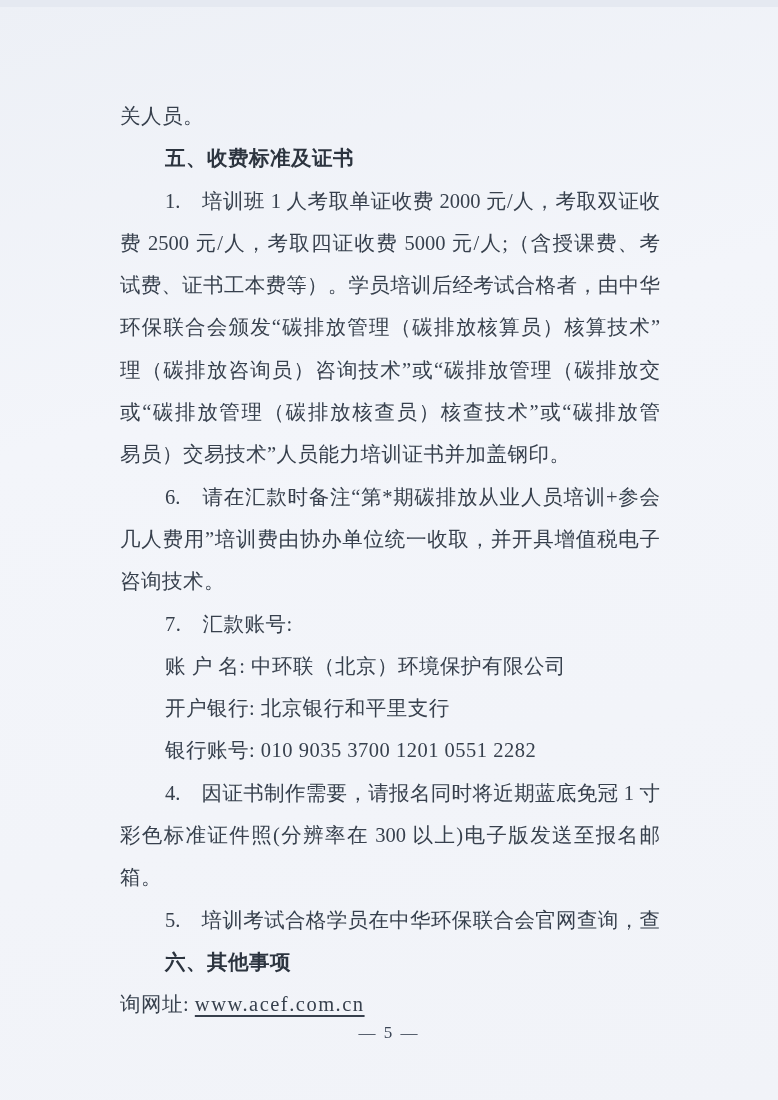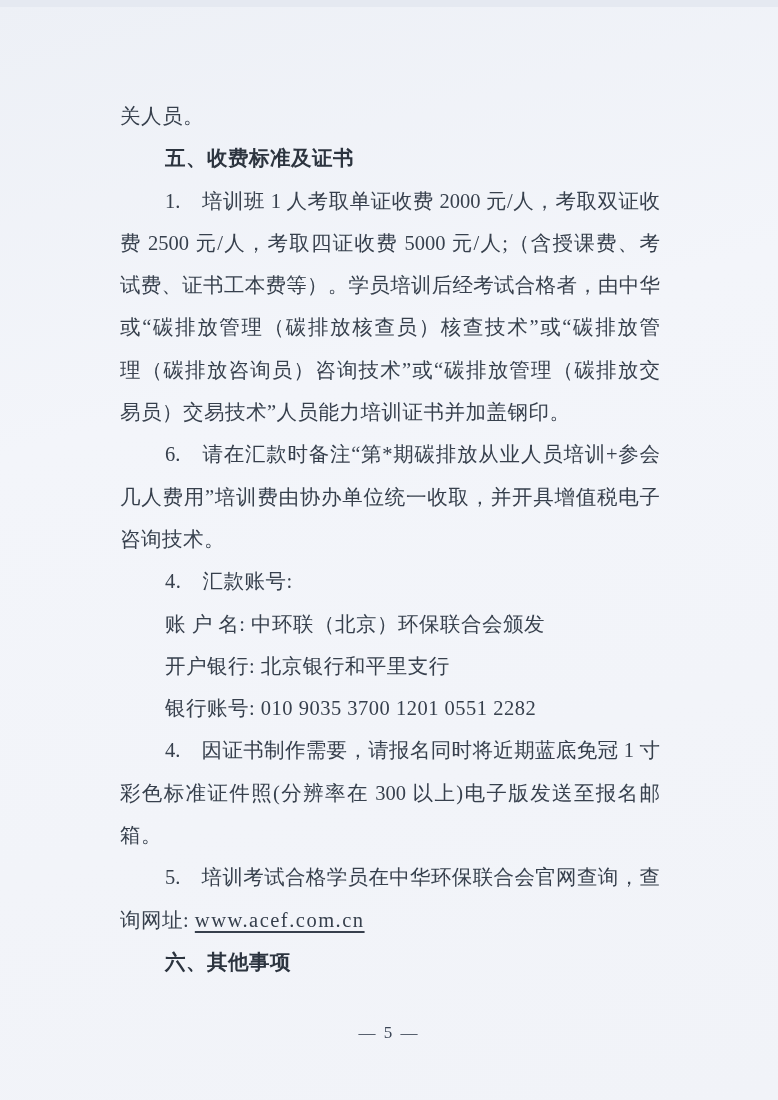--- a/index.html
+++ b/index.html
@@ -51,32 +51,33 @@
 
 <div class="page">
   <div class="scan-edge"></div>
 
   <div class="content">
     <div class="line">关人员。</div>
     <div class="line b in">五、收费标准及证书</div>
     <div class="line j in">1.　培训班 1 人考取单证收费 2000 元/人，考取双证收</div>
     <div class="line j">费 2500 元/人，考取四证收费 5000 元/人;（含授课费、考</div>
     <div class="line j">试费、证书工本费等）。学员培训后经考试合格者，由中华</div>
+    <div class="line j">环保联合会颁发“碳排放管理（碳排放核算员）核算技术”</div>
+    <div class="line j">理（碳排放咨询员）咨询技术”或“碳排放管理（碳排放交</div>
     <div class="line j">或“碳排放管理（碳排放核查员）核查技术”或“碳排放管</div>
-    <div class="line j">理（碳排放咨询员）咨询技术”或“碳排放管理（碳排放交</div>
     <div class="line">易员）交易技术”人员能力培训证书并加盖钢印。</div>
     <div class="line j in">6.　请在汇款时备注“第*期碳排放从业人员培训+参会</div>
     <div class="line j">几人费用”培训费由协办单位统一收取，并开具增值税电子</div>
     <div class="line">咨询技术。</div>
-    <div class="line in">4.　汇款账号:</div>
-    <div class="line in">账 户 名: 中环联（北京）环保联合会颁发</div>
+    <div class="line in">7.　汇款账号:</div>
+    <div class="line in">账 户 名: 中环联（北京）环境保护有限公司</div>
     <div class="line in">开户银行: 北京银行和平里支行</div>
     <div class="line in">银行账号: 010 9035 3700 1201 0551 2282</div>
     <div class="line j in">4.　因证书制作需要，请报名同时将近期蓝底免冠 1 寸</div>
     <div class="line j">彩色标准证件照(分辨率在 300 以上)电子版发送至报名邮</div>
     <div class="line">箱。</div>
     <div class="line j in">5.　培训考试合格学员在中华环保联合会官网查询，查</div>
+    <div class="line b in">六、其他事项</div>
     <div class="line"><span>询网址: </span><span class="link">www.acef.com.cn</span></div>
-    <div class="line b in">六、其他事项</div>
   </div>
 
   <div class="footer">— 5 —</div>
 </div>
 
 </body></html>

